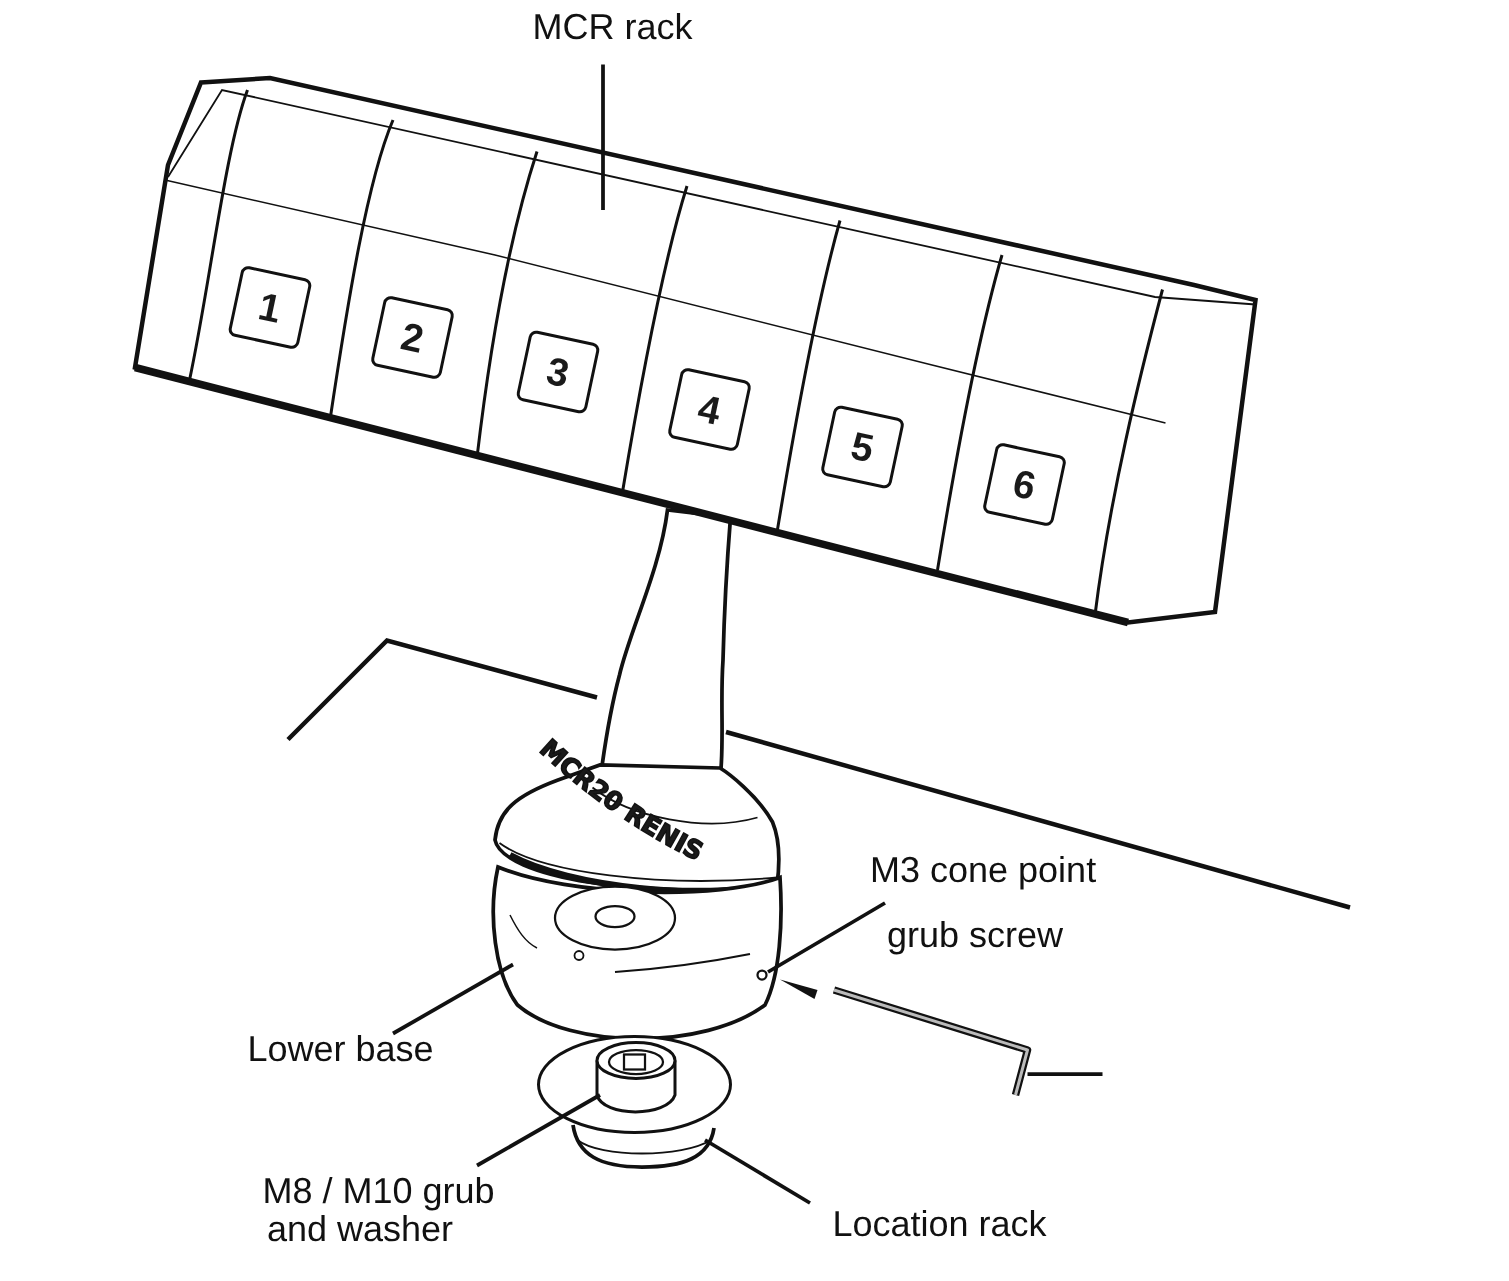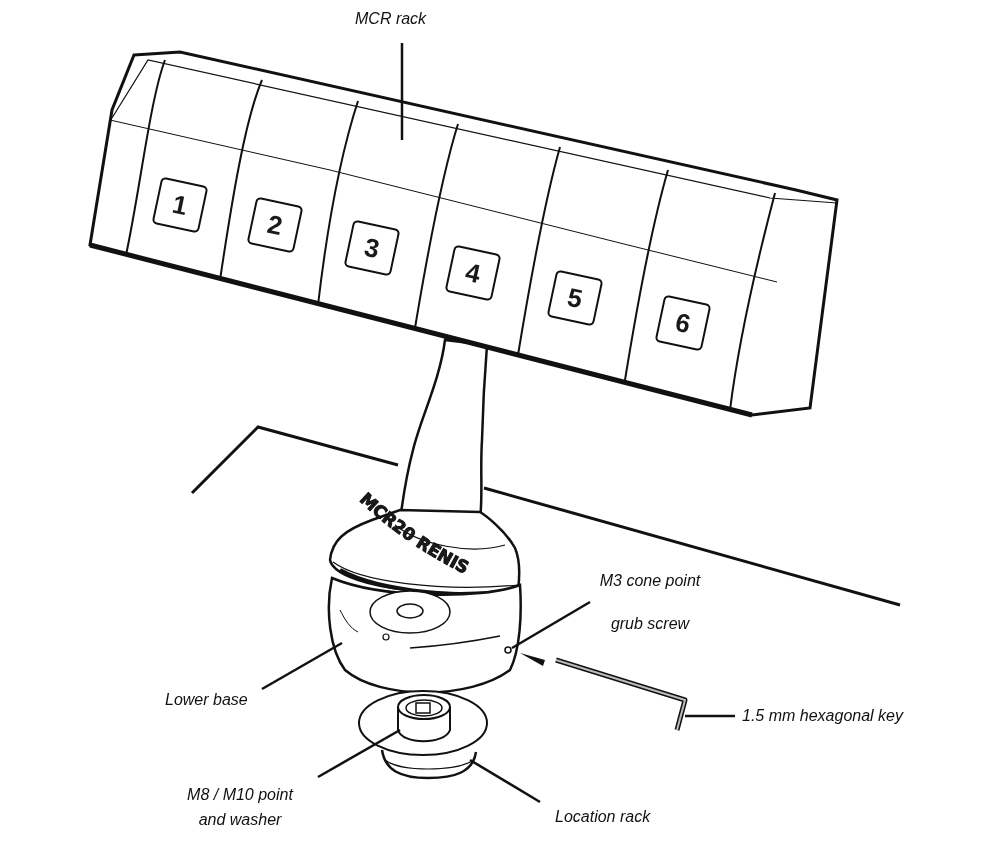--- a/index.html
+++ b/index.html
@@ -1,18 +1,18 @@
 <!DOCTYPE html>
 <html><head>
 <meta charset="utf-8">
 <style>
   html, body { margin: 0; padding: 0; background: #ffffff; }
   body { width: 1006px; height: 854px; position: relative; overflow: hidden; }
   #stage { position: absolute; left: 0; top: 0; width: 1006px; height: 854px; }
-  .lbl { position: absolute; font-family: "Liberation Sans", sans-serif; font-size: 16px; color: #111111; white-space: nowrap; line-height: 22px; font-style: italic; }
+  .lbl { position: absolute; font-family: "Liberation Sans", sans-serif; font-size: 24px; color: #111111; white-space: nowrap; line-height: 22px; }
   .center { text-align: center; }
   svg text.num { font-family: "Liberation Sans", sans-serif; font-weight: bold; font-size: 26px; fill: #1a1a1a; }
   svg text.brand { font-family: "DejaVu Sans", sans-serif; font-weight: bold; font-size: 17px; fill: #1a1a1a; }
 </style>
 </head>
 <body>
 
 <div id="stage">
   <svg width="1006" height="854" viewBox="0 0 1006 854" xmlns="http://www.w3.org/2000/svg">
     <defs>
@@ -115,18 +115,17 @@
       <line x1="685" y1="716" x2="735" y2="716"></line>
       <line x1="262" y1="689" x2="342" y2="643"></line>
       <line x1="318" y1="777" x2="400" y2="730"></line>
       <line x1="540" y1="802" x2="470" y2="760"></line>
     </g>
   </svg>
 
   <div class="lbl" style="left:355px; top:8px;">MCR rack</div>
   <div class="lbl center" style="left:580px; top:570px; width:140px;">M3 cone point</div>
   <div class="lbl center" style="left:580px; top:596px; width:140px;margin-top:17px;">grub screw</div>
-  <div class="lbl" style="left:742px; top:705px;">1.5 mm hexagonal key</div>
   <div class="lbl" style="left:165px; top:689px;">Lower base</div>
-  <div class="lbl center" style="left:175px; top:784px; width:130px;">M8 / M10 point</div>
+  <div class="lbl center" style="left:175px; top:784px; width:130px;">M8 / M10 grub</div>
   <div class="lbl center" style="left:175px; top:809px; width:130px;text-align:center;">and washer</div>
   <div class="lbl" style="left:555px; top:806px;">Location rack</div>
 </div>
 
 </body></html>

